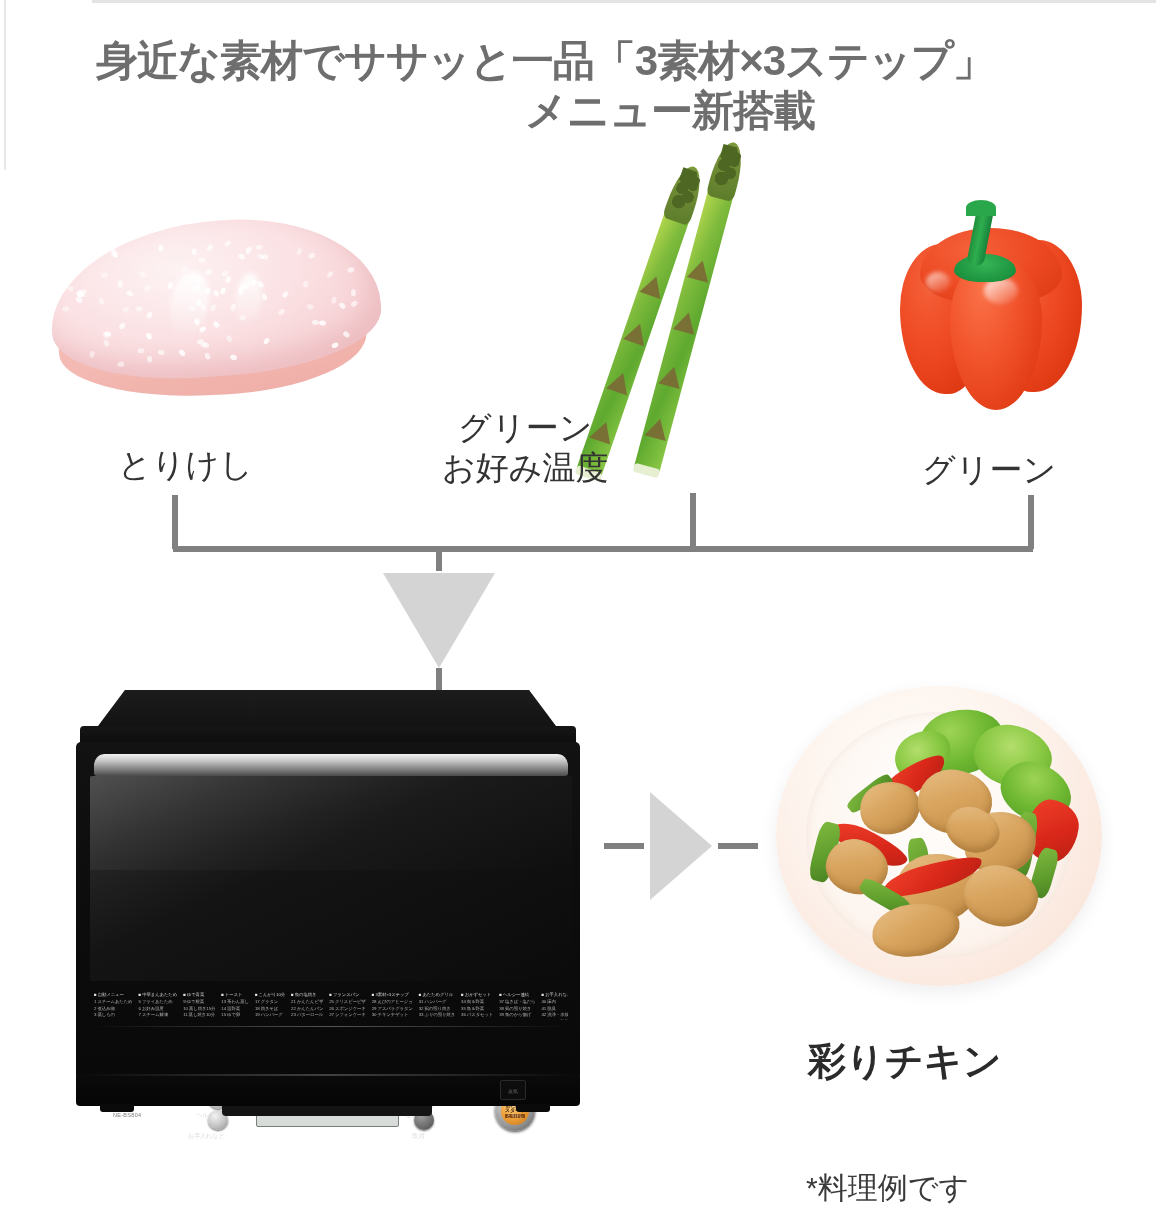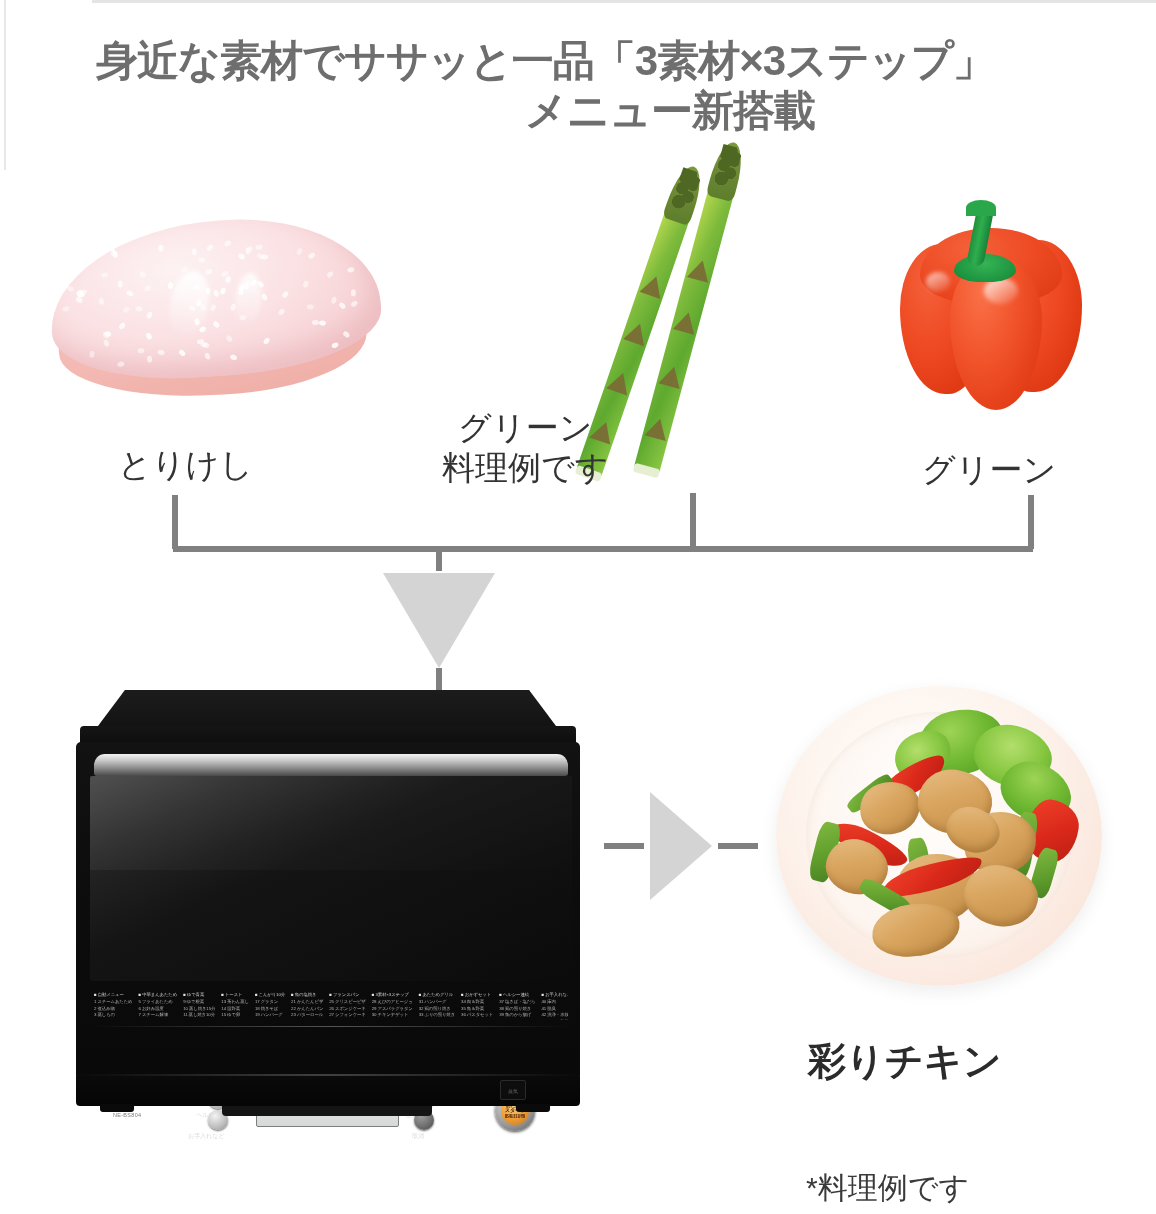--- a/index.html
+++ b/index.html
@@ -462,21 +462,21 @@
     <div class="pap-gloss2"></div>
     <div class="pap-stem-base"></div>
     <div class="pap-stem"></div>
     <div class="pap-stem-hook"></div>
   </div>
 
   <div class="ingredient-label" id="label-chicken">とりけし</div>
 
   <div class="ingredient-label" id="label-asparagus">
     <div>グリーン</div>
-    <div>料理例です</div>
+    <div>お好み温度</div>
   </div>
 
   <div class="ingredient-label" id="label-paprika">グリーン</div>
 
   <svg class="bracket">
 
     <line x1="173" y1="549" x2="1033" y2="549" stroke="#808080" stroke-width="6"></line>
 
     <line x1="175" y1="495" x2="175" y2="549" stroke="#808080" stroke-width="6"></line>
     <line x1="693" y1="493" x2="693" y2="549" stroke="#808080" stroke-width="6"></line>

